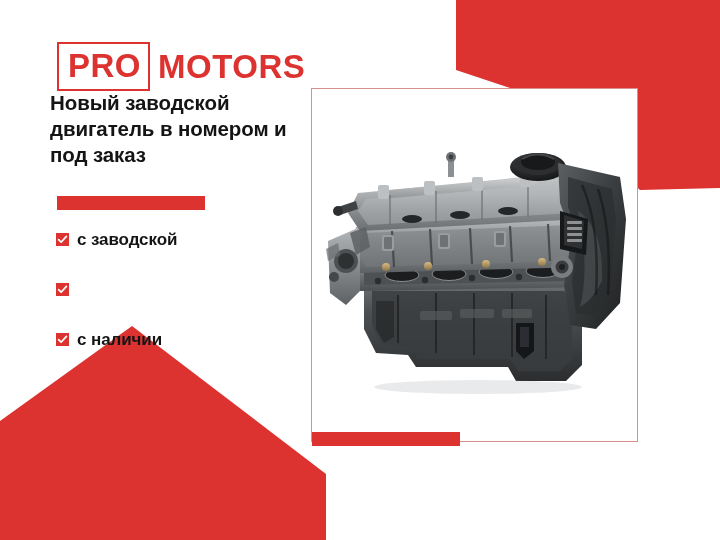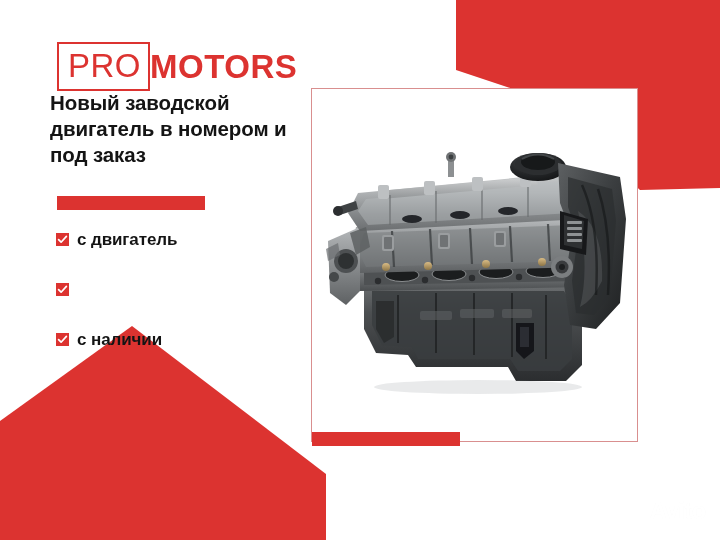--- a/index.html
+++ b/index.html
@@ -62,32 +62,32 @@
     left: 57px;
     top: 42px;
     display: flex;
     align-items: center;
     gap: 0px;
   }
   .logo-pro {
     border: 2px solid var(--brand);
     color: var(--brand);
     font-size: 33px;
-    font-weight: normal;
+    font-weight: bold;
     line-height: 1;
     letter-spacing: 0.5px;
     padding: 5px 7px 7px 9px;
   }
   .logo-motors {
     color: var(--brand);
     font-size: 33px;
     font-weight: bold;
     line-height: 1;
     letter-spacing: 0.5px;
-    padding-left: 0;
+    padding-left: 8px;
   }
 
   
   .headline {
     position: absolute;
     left: 50px;
     top: 90px;
     width: 256px;
     color: #141414;
     font-size: 20.5px;
@@ -214,21 +214,21 @@
 
   <div class="divider"></div>
 
   <ul class="bullets">
     <li class="bullet">
       <span class="check-box">
         <svg width="13" height="13" viewBox="0 0 13 13">
           <path d="M2.6 6.6 L5.1 9.2 L10.4 3.4" fill="none" stroke="#ffffff" stroke-width="1.7" stroke-linecap="round" stroke-linejoin="round"></path>
         </svg>
       </span>
-      <span class="bullet-label">с двигатель</span>
+      <span class="bullet-label">с заводской</span>
     </li>
     <li class="bullet">
       <span class="check-box">
         <svg width="13" height="13" viewBox="0 0 13 13">
           <path d="M2.6 6.6 L5.1 9.2 L10.4 3.4" fill="none" stroke="#ffffff" stroke-width="1.7" stroke-linecap="round" stroke-linejoin="round"></path>
         </svg>
       </span>
     </li>
     <li class="bullet">
       <span class="check-box">

